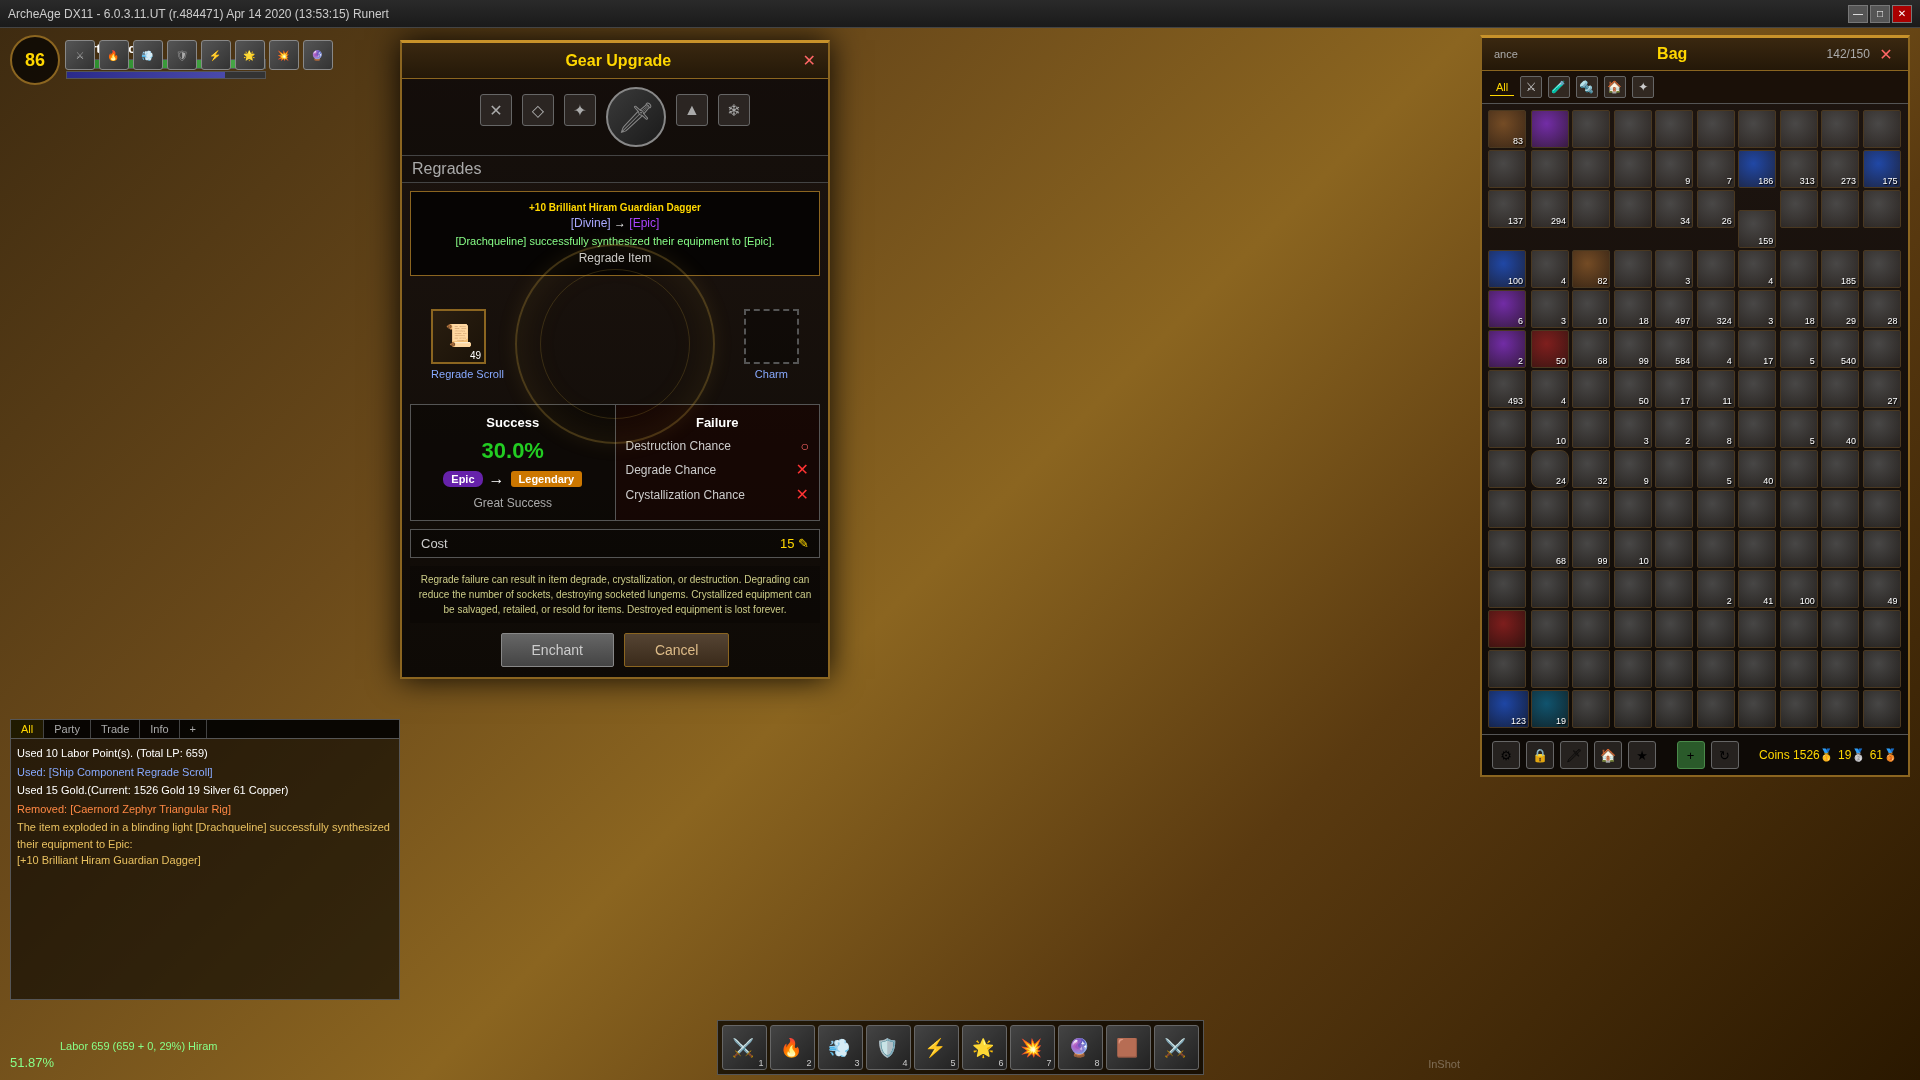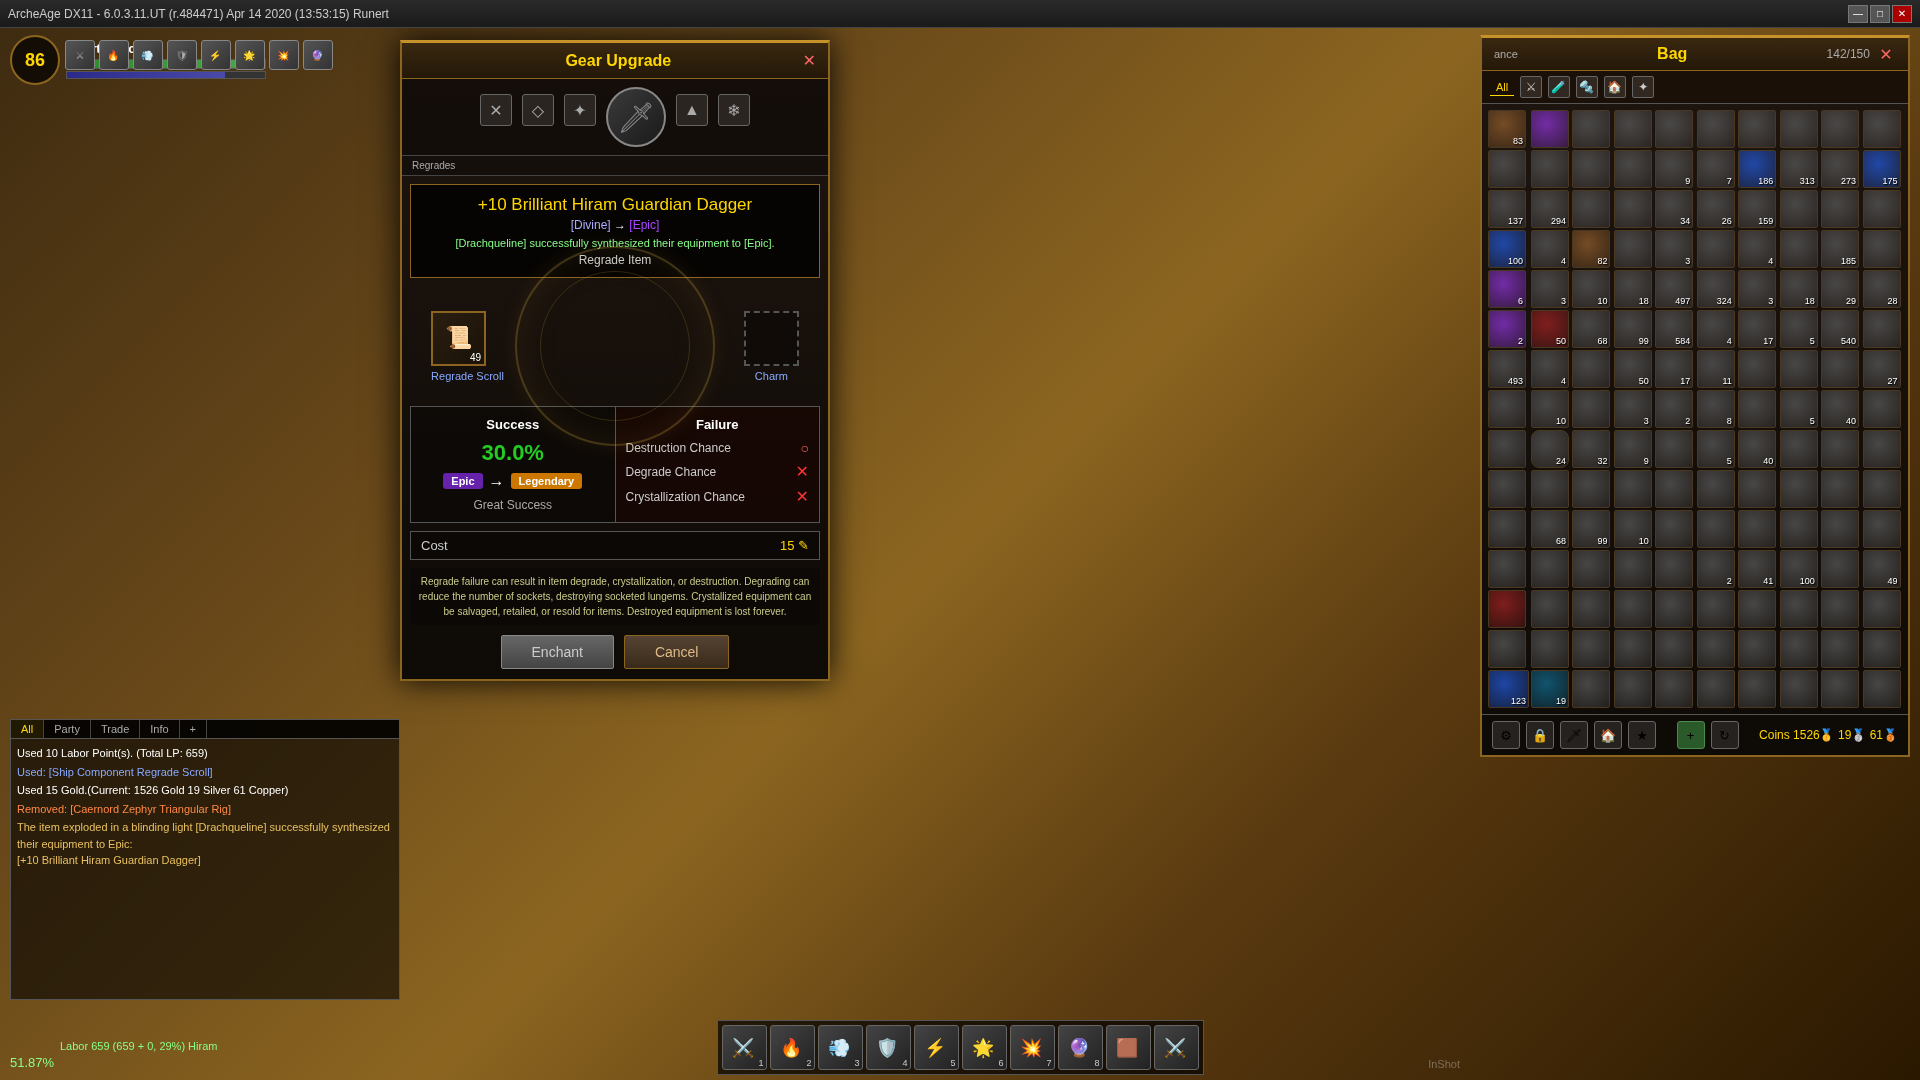--- a/index.html
+++ b/index.html
@@ -345,22 +345,22 @@
     
     .success-notification {
       background: rgba(0,0,0,0.75);
       border: 1px solid #8b6520;
       padding: 10px 14px;
       margin: 8px;
       text-align: center;
     }
     .item-name-line {
       color: #ffd700;
-      font-size: 17px;
-      font-weight: normal;
+      font-size: 10px;
+      font-weight: bold;
       text-align: center;
     }
     .grade-line {
       color: #aaaaff;
       font-size: 12px;
       margin-top: 3px;
     }
     .grade-arrow { color: #ffffff; }
     .grade-epic { color: #aa44ff; }
     .success-msg {
@@ -487,21 +487,21 @@
       justify-content: center;
       gap: 6px;
       margin-top: 6px;
     }
     .grade-badge {
       padding: 2px 8px;
       border-radius: 3px;
       font-size: 11px;
       font-weight: bold;
     }
-    .grade-epic-badge { background: #6622aa; color: #ffffff; }
+    .grade-epic-badge { background: #6622aa; color: #ffffff; border-radius: 7px; }
     .grade-legendary-badge { background: #cc7700; color: #ffffff; }
     .great-success {
       color: #aaaaaa;
       font-size: 12px;
       text-align: center;
       margin-top: 8px;
     }
     .failure-row {
       display: flex;
       align-items: center;
@@ -722,21 +722,21 @@
         <span class="bag-slot-count">294</span>
       </div>
       <div class="bag-slot" style="background: radial-gradient(circle at 40% 35%, rgba(85, 85, 85, 0.8), rgba(85, 85, 85, 0.267));"></div>
       <div class="bag-slot" style="background: radial-gradient(circle at 40% 35%, rgba(85, 85, 85, 0.8), rgba(85, 85, 85, 0.267));"></div>
       <div class="bag-slot" style="background: radial-gradient(circle at 40% 35%, rgba(85, 85, 85, 0.8), rgba(85, 85, 85, 0.267));">
         <span class="bag-slot-count">34</span>
       </div>
       <div class="bag-slot" style="background: radial-gradient(circle at 40% 35%, rgba(85, 85, 85, 0.8), rgba(85, 85, 85, 0.267));">
         <span class="bag-slot-count">26</span>
       </div>
-      <div class="bag-slot" style="background: radial-gradient(circle at 40% 35%, rgba(85, 85, 85, 0.8), rgba(85, 85, 85, 0.267));">
+      <div class="bag-slot" style="background: radial-gradient(circle at 40% 35%, rgba(85, 85, 85, 0.8), rgba(85, 85, 85, 0.267)); margin-top: 20px;">
         <span class="bag-slot-count">159</span>
       </div>
       <div class="bag-slot" style="background: radial-gradient(circle at 40% 35%, rgba(85, 85, 85, 0.8), rgba(85, 85, 85, 0.267));"></div>
       <div class="bag-slot" style="background: radial-gradient(circle at 40% 35%, rgba(85, 85, 85, 0.8), rgba(85, 85, 85, 0.267));"></div>
       <div class="bag-slot" style="background: radial-gradient(circle at 40% 35%, rgba(85, 85, 85, 0.8), rgba(85, 85, 85, 0.267));"></div>
       <div class="bag-slot" style="background: radial-gradient(circle at 40% 35%, rgba(34, 85, 204, 0.8), rgba(34, 85, 204, 0.267));">
         <span class="bag-slot-count">100</span>
       </div>
       <div class="bag-slot" style="background: radial-gradient(circle at 40% 35%, rgba(85, 85, 85, 0.8), rgba(85, 85, 85, 0.267));">
         <span class="bag-slot-count">4</span>
@@ -1000,21 +1000,21 @@
     </div>
     <div style="position:relative;margin-bottom:14px;">
       <div class="upgrade-type-icon">▲</div>
     </div>
     <div style="position:relative;margin-bottom:14px;">
       <div class="upgrade-type-icon">❄</div>
     </div>
   </div>
 
   <div style="display:flex;padding:4px 10px;background:rgba(0,0,0,0.2);border-bottom:1px solid #444;">
-    <span style="color:#aaa;font-size:10px;">Regrades</span>
+    <span style="color:#aaa;font-size:16px;">Regrades</span>
   </div>
 
   <div class="success-notification">
     <div class="item-name-line">+10 Brilliant Hiram Guardian Dagger</div>
     <div class="grade-line">
       <span style="color:#aaaaff;">[Divine]</span>
       <span class="grade-arrow"> → </span>
       <span class="grade-epic">[Epic]</span>
     </div>
     <div class="success-msg">[Drachqueline] successfully synthesized their equipment to [Epic].</div>

